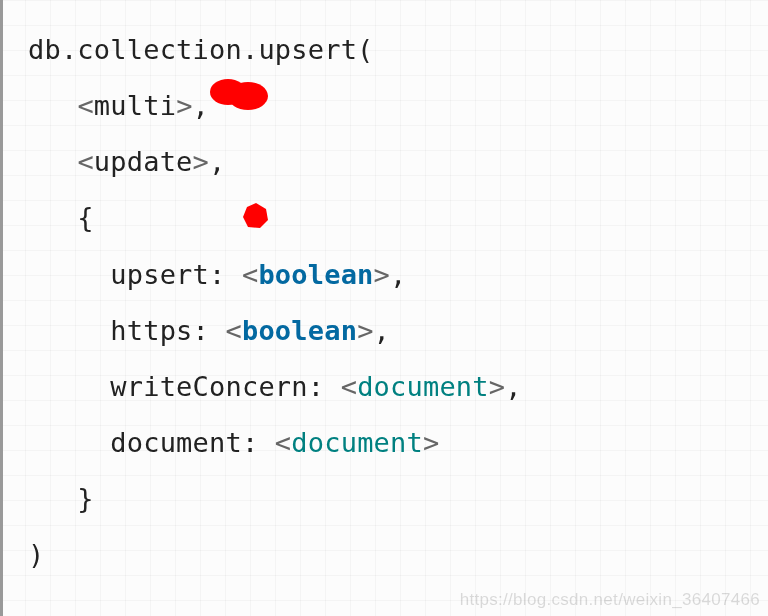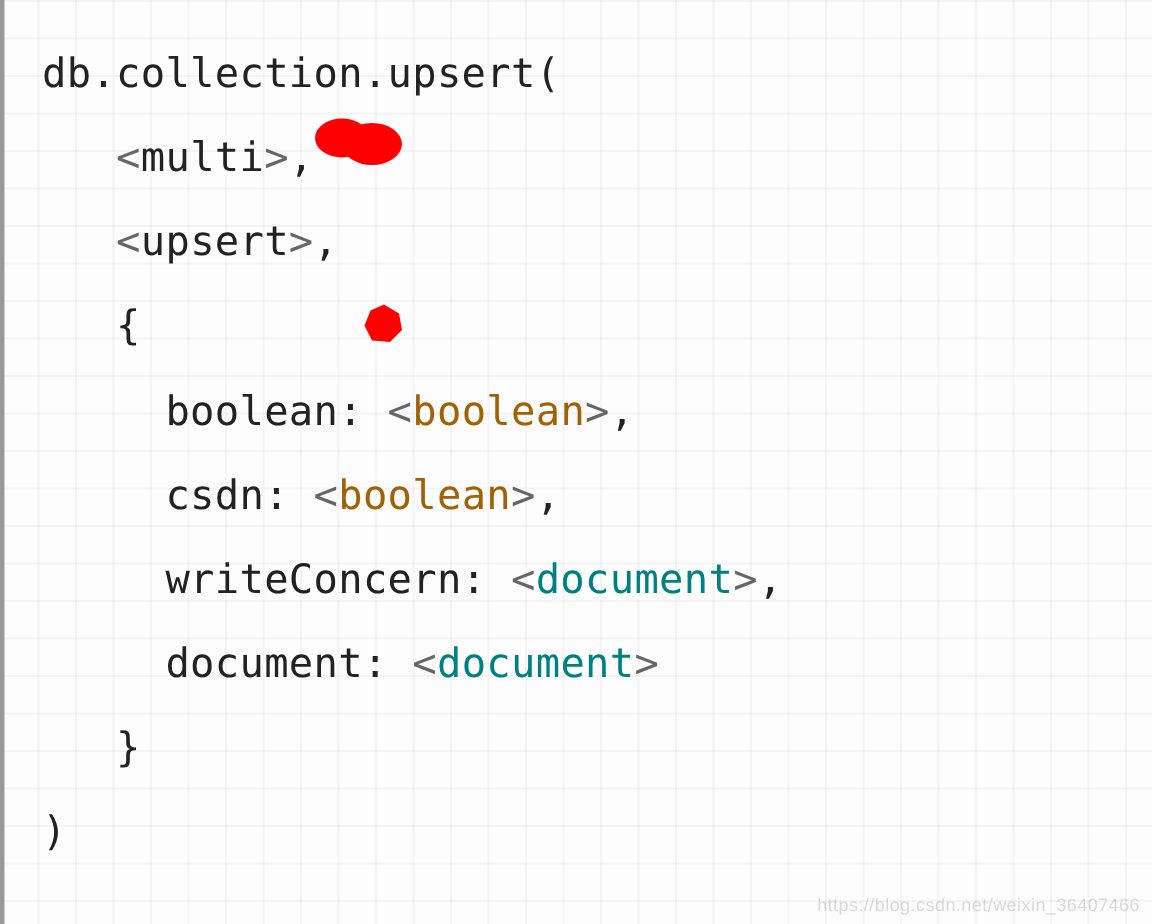--- a/index.html
+++ b/index.html
@@ -29,48 +29,48 @@
   pre.code {
     margin: 0;
     padding: 22px 0 0 28px;
     font-size: 27px;
     line-height: 2.08;
     color: #222;
     white-space: pre;
     letter-spacing: 0.2px;
   }
   .angle { color: #666; }
-  .kw    { color: #a16207; font-weight: normal; }
+  .kw    { color: #0369a1; font-weight: bold; }
   .doc   { color: #008080; }
   .red-blob {
     position: absolute;
     pointer-events: none;
   }
   .red-blob svg { display: block; }
   .watermark {
     position: absolute;
     right: 8px;
     bottom: 6px;
     font-family: Arial, sans-serif;
-    font-size: 12px;
+    font-size: 17px;
     color: rgba(0,0,0,0.14);
     letter-spacing: 0.3px;
   }
 </style>
 </head>
 <body>
 
 <div class="left-border"></div>
 
 <pre class="code"><span>db.collection.upsert(</span>
 <span><span>   </span><span class="angle">&lt;</span><span>multi</span><span class="angle">&gt;</span><span>,</span></span>
-<span><span>   </span><span class="angle">&lt;</span><span>upsert</span><span class="angle">&gt;</span><span>,</span></span>
+<span><span>   </span><span class="angle">&lt;</span><span>update</span><span class="angle">&gt;</span><span>,</span></span>
 <span>   {</span>
-<span><span>     boolean: </span><span class="angle">&lt;</span><span class="kw">boolean</span><span class="angle">&gt;</span><span>,</span></span>
-<span><span>     csdn: </span><span class="angle">&lt;</span><span class="kw">boolean</span><span class="angle">&gt;</span><span>,</span></span>
+<span><span>     upsert: </span><span class="angle">&lt;</span><span class="kw">boolean</span><span class="angle">&gt;</span><span>,</span></span>
+<span><span>     https: </span><span class="angle">&lt;</span><span class="kw">boolean</span><span class="angle">&gt;</span><span>,</span></span>
 <span><span>     writeConcern: </span><span class="angle">&lt;</span><span class="doc">document</span><span class="angle">&gt;</span><span>,</span></span>
 <span><span>     document: </span><span class="angle">&lt;</span><span class="doc">document</span><span class="angle">&gt;</span></span>
 <span>   }</span>
 <span>)</span></pre>
 
 <div class="red-blob" style="left:206px; top:76px;">
   <svg width="70" height="40" viewBox="0 0 70 40">
     <ellipse cx="22" cy="16" rx="18" ry="13" fill="#ff0000"></ellipse>
     <ellipse cx="42" cy="20" rx="20" ry="14" fill="#ff0000"></ellipse>
   </svg>

